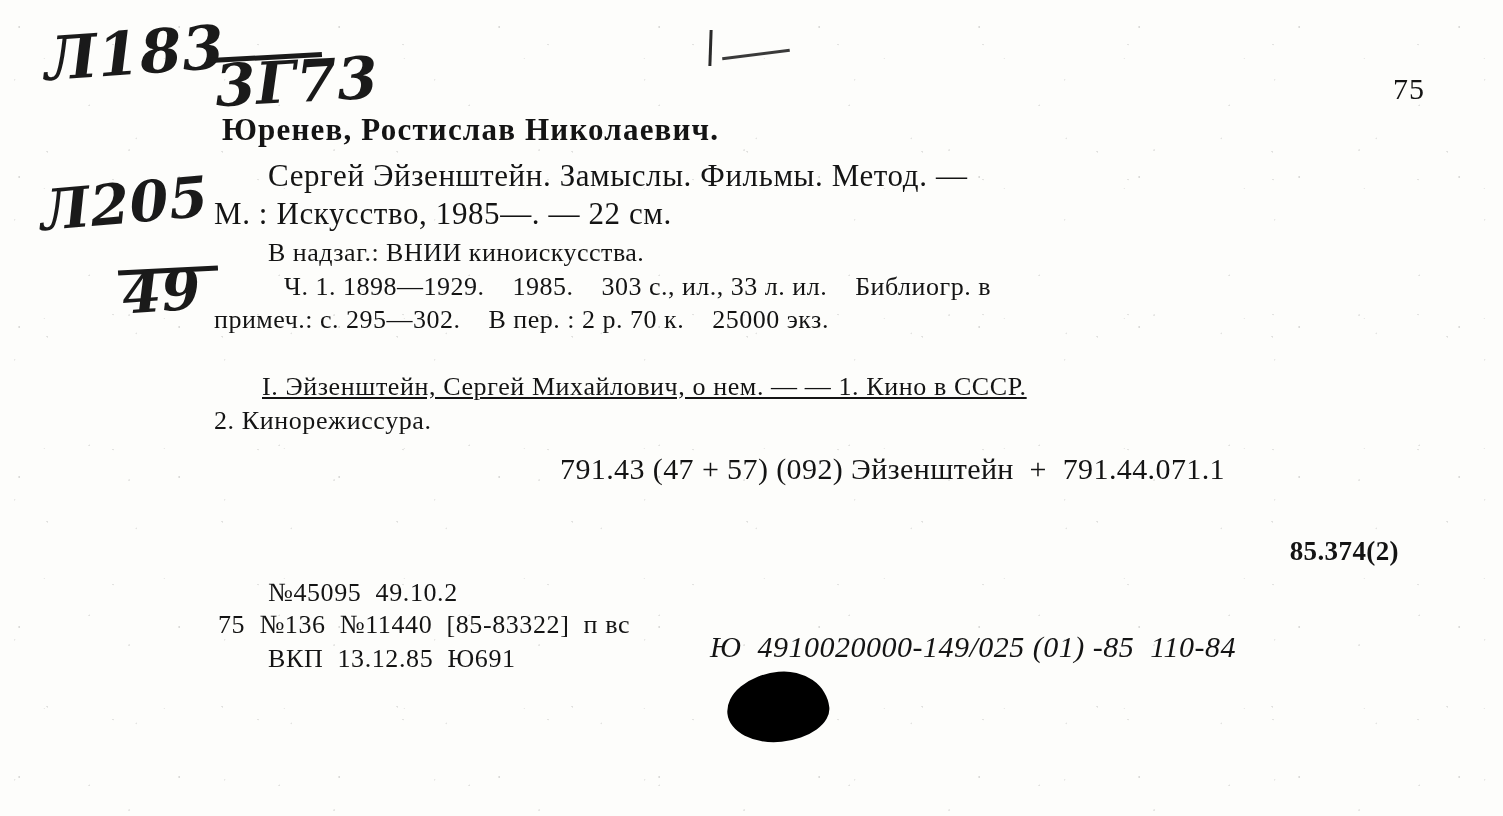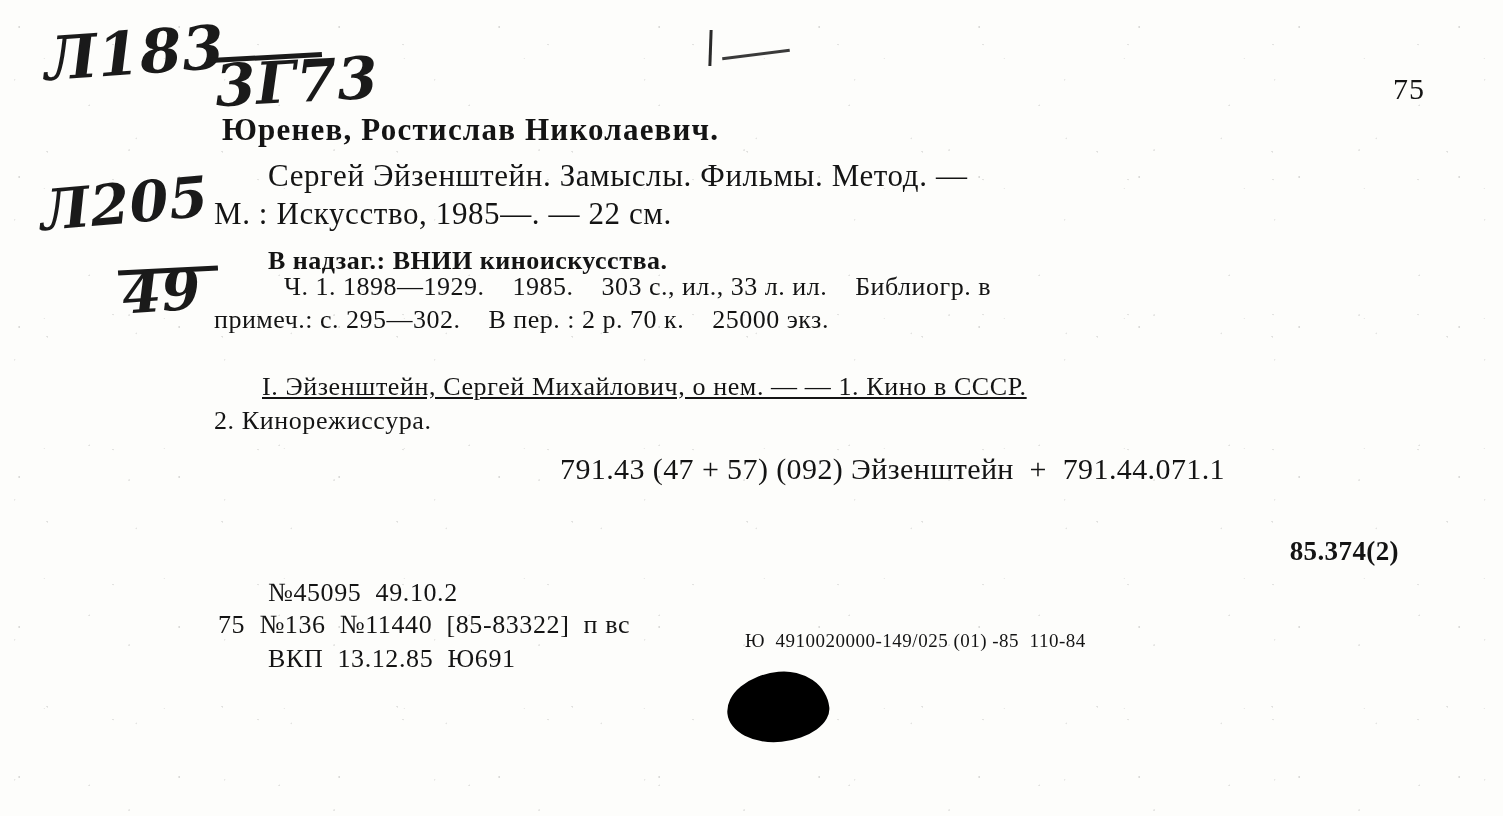--- a/index.html
+++ b/index.html
@@ -116,21 +116,21 @@
     white-space: nowrap;
   }
   #title-l1 { left: 268px; top: 158px; }
   #title-l2 { left: 214px; top: 196px; }
 
   .small-line {
     font-size: 26px;
     letter-spacing: 0.5px;
     white-space: nowrap;
   }
-  #note-head { left: 268px; top: 246px; font-weight: 700; }
+  #note-head { left: 268px; top: 238px; font-weight: 400; }
   #part-l1   { left: 284px; top: 272px; }
   #part-l2   { left: 214px; top: 305px; }
 
   #subj-l1 { left: 262px; top: 372px; font-size: 26px; letter-spacing: 0.6px; white-space: nowrap; text-decoration: underline; }
   #subj-l2 { left: 214px; top: 406px; font-size: 26px; letter-spacing: 0.6px; white-space: nowrap; text-align: center; }
 
   #udk {
     left: 560px; top: 452px;
     font-size: 30px;
     letter-spacing: 0.4px;
@@ -148,24 +148,25 @@
     font-size: 26px;
     letter-spacing: 0.6px;
     white-space: nowrap;
     margin-top: 42px;
   }
   #reg-l1 { left: 268px; top: 536px; }
   #reg-l2 { left: 218px; top: 568px; }
   #reg-l3 { left: 268px; top: 602px; }
 
   #issn-line {
-    left: 745px; top: 630px;
-    font-size: 19px;
+    left: 710px; top: 630px;
+    font-size: 30px;
     letter-spacing: 0.5px;
     white-space: nowrap;
+    font-style: italic;
   }
 
   
   #ink-blot {
     left: 727px; top: 672px;
     width: 102px; height: 70px;
     background: #000000;
     border-radius: 54% 46% 50% 50% / 52% 58% 42% 48%;
     transform: rotate(-6deg);
   }

